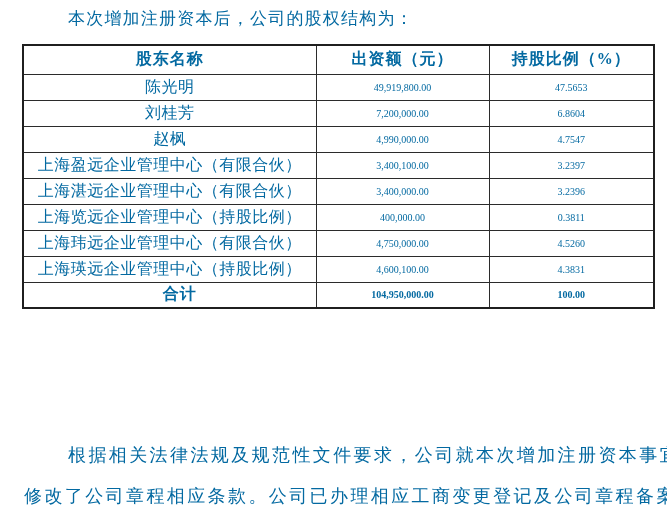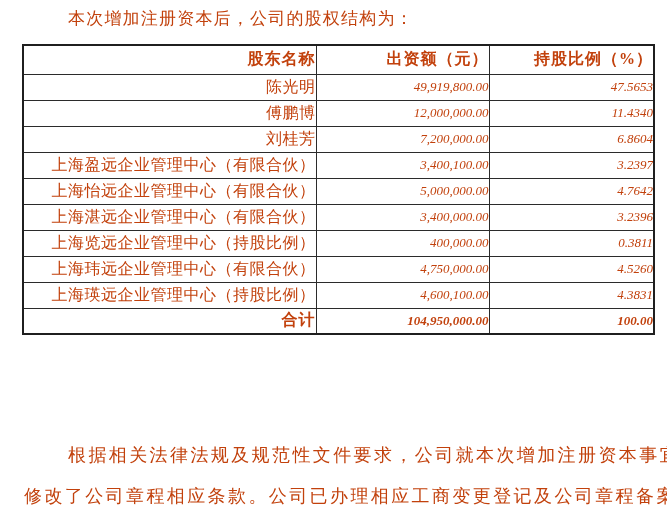--- a/index.html
+++ b/index.html
@@ -5,21 +5,21 @@
   html, body {
     margin: 0;
     padding: 0;
     background: #ffffff;
   }
   .page {
     position: relative;
     width: 667px;
     height: 512px;
     background: #ffffff;
-    color: #c2410c;
+    color: #0369a1;
     font-family: "Liberation Serif", "DejaVu Serif", serif;
     overflow: hidden;
   }
   .intro {
     position: absolute;
     top: 7px;
     left: 68px;
     margin: 0;
     font-size: 17px;
     letter-spacing: 1.2px;
@@ -33,40 +33,39 @@
     border-collapse: collapse;
     table-layout: fixed;
     border: 2px solid #1f1f1f;
   }
   table.equity col.c1 { width: 293px; }
   table.equity col.c2 { width: 173px; }
   table.equity col.c3 { width: 165px; }
   table.equity th,
   table.equity td {
     border: 1px solid #2b2b2b;
-    text-align: right;
+    text-align: center;
     vertical-align: middle;
     padding: 0;
     overflow: hidden;
     white-space: nowrap;
   }
   table.equity thead tr { height: 29px; }
   table.equity tbody tr { height: 26px; }
   table.equity th {
     font-size: 16px;
     font-weight: bold;
     letter-spacing: 1px;
   }
   td.name {
     font-size: 16px;
     letter-spacing: 0.5px;
   }
   td.num {
-    font-size: 13px;
-    font-style: italic;
+    font-size: 10px;
   }
   tr.total-row td {
     font-weight: bold;
   }
   tr.total-row td.name {
     letter-spacing: 1px;
     padding-left: 20px;
   }
   .footer-line {
     position: absolute;
@@ -104,38 +103,33 @@
         <th>持股比例（%）</th>
       </tr>
     </thead>
     <tbody>
       <tr>
         <td class="name">陈光明</td>
         <td class="num">49,919,800.00</td>
         <td class="num">47.5653</td>
       </tr>
       <tr>
-        <td class="name">傅鹏博</td>
-        <td class="num">12,000,000.00</td>
-        <td class="num">11.4340</td>
-      </tr>
-      <tr>
         <td class="name">刘桂芳</td>
         <td class="num">7,200,000.00</td>
         <td class="num">6.8604</td>
       </tr>
       <tr>
+        <td class="name">赵枫</td>
+        <td class="num">4,990,000.00</td>
+        <td class="num">4.7547</td>
+      </tr>
+      <tr>
         <td class="name">上海盈远企业管理中心（有限合伙）</td>
         <td class="num">3,400,100.00</td>
         <td class="num">3.2397</td>
-      </tr>
-      <tr>
-        <td class="name">上海怡远企业管理中心（有限合伙）</td>
-        <td class="num">5,000,000.00</td>
-        <td class="num">4.7642</td>
       </tr>
       <tr>
         <td class="name">上海湛远企业管理中心（有限合伙）</td>
         <td class="num">3,400,000.00</td>
         <td class="num">3.2396</td>
       </tr>
       <tr>
         <td class="name">上海览远企业管理中心（持股比例）</td>
         <td class="num">400,000.00</td>
         <td class="num">0.3811</td>

